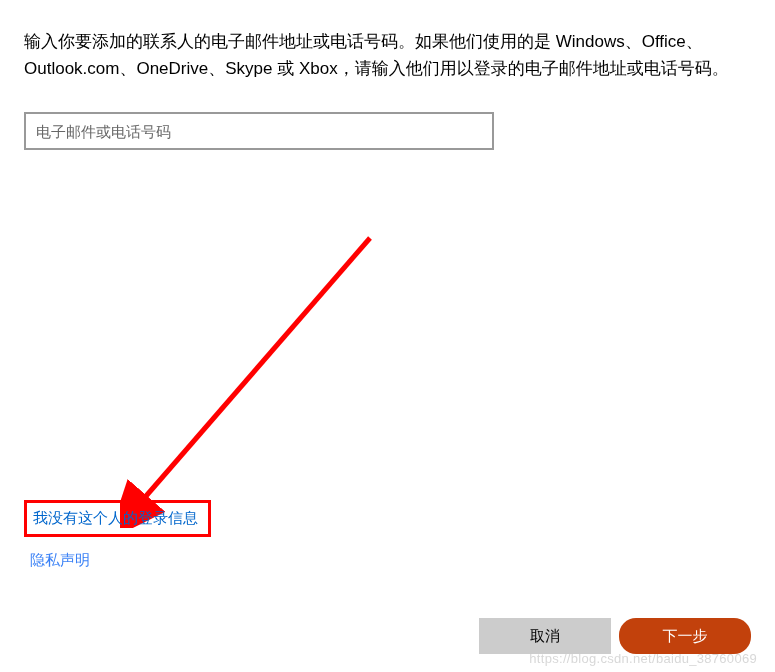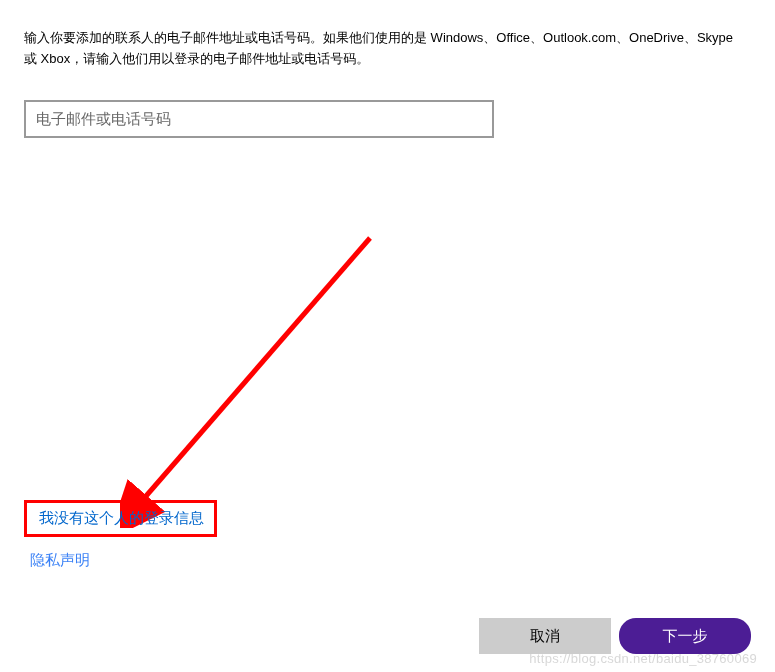--- a/index.html
+++ b/index.html
@@ -20,21 +20,21 @@
       height: 100%;
       position: relative;
     }
     .title {
       font-size: 26px;
       font-weight: 400;
       color: #000000;
       margin-bottom: 30px;
     }
     .description {
-      font-size: 13px;
+      font-size: 17px;
       color: #000000;
       line-height: 1.6;
       margin-bottom: 30px;
       max-width: 720px;
     }
     .input-field {
       width: 470px;
       height: 38px;
       border: 2px solid #999999;
       padding: 6px 10px;
@@ -47,21 +47,21 @@
     .input-field::placeholder {
       color: #666666;
     }
     .links-section {
       position: absolute;
       left: 24px;
       top: 500px;
     }
     .highlight-box {
       border: 3px solid #ff0000;
-      padding: 6px 10px 6px 12px;
+      padding: 6px 10px 6px 6px;
       margin-bottom: 10px;
       display: inline-block;
     }
     .link {
       color: #0066cc;
       font-size: 15px;
       text-decoration: none;
       cursor: pointer;
     }
     .link-privacy {
@@ -89,21 +89,21 @@
       cursor: pointer;
       display: flex;
       align-items: center;
       justify-content: center;
     }
     .btn-cancel {
       background: #cccccc;
       color: #000000;
     }
     .btn-next {
-      background: #4c1d95;
+      background: #c2410c;
       color: #ffffff;
       border-radius: 17px;
     }
     .arrow-svg {
       position: absolute;
       top: 228px;
       left: 120px;
       pointer-events: none;
     }
     .watermark {

